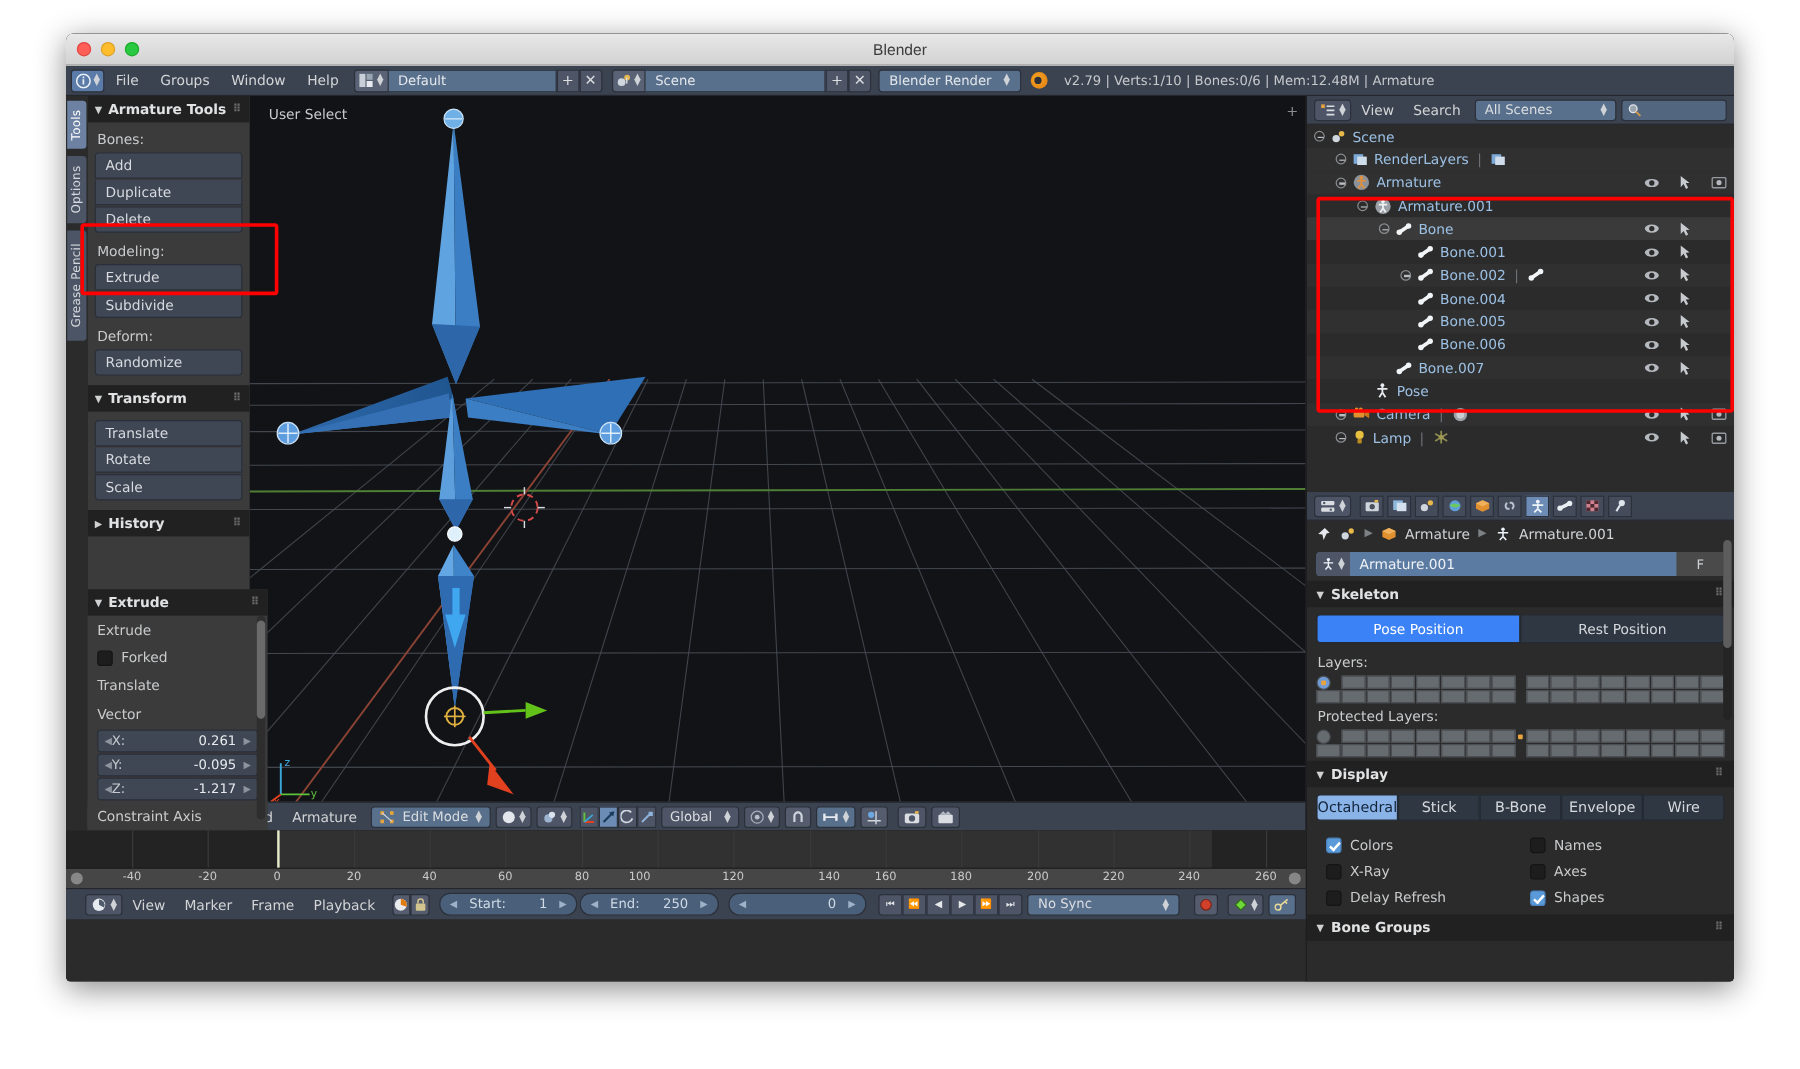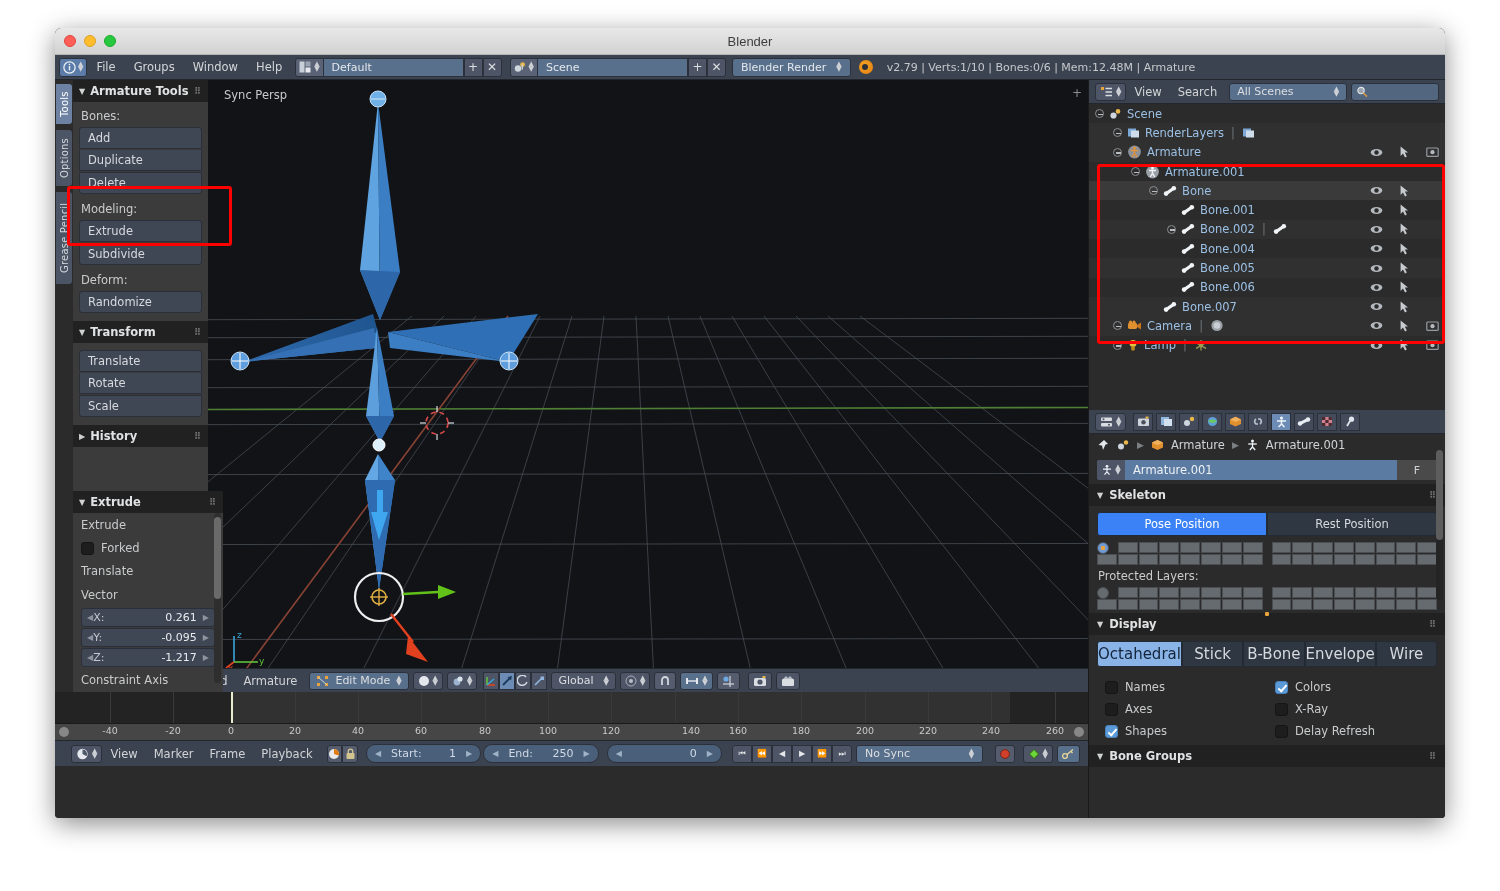--- a/index.html
+++ b/index.html
@@ -213,21 +213,21 @@
   }
   .sec-head .dots{margin-left:auto;color:#6d6d6d;font-size:9px;letter-spacing:1px;}
   .seg{display:flex;margin:6px 8px;gap:0;}
   .seg div{
     flex:1;text-align:center;font-size:11.5px;color:#d6d9dd;padding:4px 0;
     background:#2f3742;border:1px solid #242a33;
   }
   .seg div:first-child{border-radius:3px 0 0 3px;}
   .seg div:last-child{border-radius:0 3px 3px 0;}
   .seg div.on{background:#3b82f6;color:#fff;}
-  .seg.small div{font-size:15px;padding:3px 0;}
+  .seg.small div{font-size:12px;padding:3px 0;}
   .seg.small div.on{background:#8ab4e8;color:#14243a;}
   .lbl-s{color:#c9cbcd;font-size:11.5px;padding:3px 9px;}
   .layers{display:flex;gap:9px;margin:1px 8px;}
   .lgrid{display:grid;grid-template-columns:repeat(8,1fr);grid-template-rows:repeat(2,11px);gap:1px;flex:1;}
   .lc{background:#666b70;border:1px solid #4a4e53;}
   .lc.on{background:#6f9ad4;position:relative;}
   .lc.dot:after{content:"";position:absolute;left:50%;top:50%;width:4px;height:4px;margin:-2px 0 0 -2px;background:#e8a33d;border-radius:1px;}
   .dspgrid{display:flex;padding:3px 8px 0 8px;}
   .dspcol{flex:1;}
   .pscroll{position:absolute;right:2px;top:40px;width:7px;height:150px;background:#242424;border-radius:4px;}
@@ -497,21 +497,21 @@
               <circle cx="171" cy="517" r="7" fill="none" stroke="#e0b040" stroke-width="1.6"></circle>
               <line x1="162" y1="517" x2="180" y2="517" stroke="#e0b040" stroke-width="1.4"></line>
               <line x1="171" y1="508" x2="171" y2="526" stroke="#e0b040" stroke-width="1.4"></line>
               <line x1="195" y1="514" x2="230" y2="512" stroke="#62c21a" stroke-width="2.4"></line>
               <polygon points="230,505 248,512 230,519" fill="#62c21a"></polygon>
               <line x1="183" y1="534" x2="205" y2="562" stroke="#e2411f" stroke-width="2.4"></line>
               <polygon points="200,556 220,582 198,574" fill="#e2411f"></polygon>
             </g>
           </svg>
 
-          <div class="vp-label">Sync Persp</div>
+          <div class="vp-label">User Select</div>
           <div class="vp-plus">+</div>
 
           <div class="axis-giz">
             <svg width="44" height="44" viewBox="0 0 44 44">
               <line x1="12" y1="34" x2="12" y2="8" stroke="#3ba6d8" stroke-width="1.6"></line>
               <text x="15" y="10" fill="#3ba6d8" font-size="9" font-family="DejaVu Sans, sans-serif">z</text>
               <line x1="12" y1="34" x2="36" y2="34" stroke="#5ec23a" stroke-width="1.6"></line>
               <text x="37" y="36" fill="#5ec23a" font-size="9" font-family="DejaVu Sans, sans-serif">y</text>
               <line x1="12" y1="34" x2="4" y2="40" stroke="#e2411f" stroke-width="1.6"></line>
               <text x="6" y="43" fill="#e2411f" font-size="9" font-family="DejaVu Sans, sans-serif">x</text>
@@ -675,21 +675,21 @@
         <div class="tl-ruler">
           <div class="tl-knob" style="left:4px;"></div>
           <div class="tl-knob" style="right:4px;"></div>
           <div class="tl-num" style="left:55px">-40</div>
           <div class="tl-num" style="left:118px">-20</div>
           <div class="tl-num" style="left:176px">0</div>
           <div class="tl-num" style="left:240px">20</div>
           <div class="tl-num" style="left:303px">40</div>
           <div class="tl-num" style="left:366px">60</div>
           <div class="tl-num" style="left:430px">80</div>
-          <div class="tl-num" style="left:493px">100</div>
+          <div class="tl-num" style="left:478px">100</div>
           <div class="tl-num" style="left:556px">120</div>
           <div class="tl-num" style="left:636px">140</div>
           <div class="tl-num" style="left:683px">160</div>
           <div class="tl-num" style="left:746px">180</div>
           <div class="tl-num" style="left:810px">200</div>
           <div class="tl-num" style="left:873px">220</div>
           <div class="tl-num" style="left:936px">240</div>
           <div class="tl-num" style="left:1000px">260</div>
         </div>
         <div class="tl-footer">
@@ -1083,20 +1083,39 @@
                   <svg width="13" height="11" viewBox="0 0 13 11">
                     <ellipse cx="6.5" cy="5.5" rx="5.8" ry="3.4" fill="#cdd2d8"></ellipse>
                     <circle cx="6.5" cy="5.5" r="2.2" fill="#2b2b2b"></circle>
                   </svg>
                 </span>
                 <span class="cur" style="width:9px;display:inline-flex;">
                   <svg width="9" height="12" viewBox="0 0 9 12">
                     <polygon points="0.6,0.6 0.6,10 3,7.4 5,11.4 6.8,10.4 4.8,6.6 8,6.4" fill="#e2e6ea"></polygon>
                   </svg>
                 </span>
+                <span class="cam" style="width:13px;display:inline-flex;"></span>
+              </div>
+            </div>
+            <div class="orow">
+              <span style="display:inline-block;width:42px"></span>
+              <span style="display:inline-block;width:14px"></span>
+              <span style="display:inline-flex;align-items:center;margin-right:5px;">
+                <svg width="14" height="13" viewBox="0 0 14 13">
+                  <circle cx="7" cy="2" r="1.6" fill="#e9edf1"></circle>
+                  <line x1="7" y1="3.6" x2="7" y2="8" stroke="#e9edf1" stroke-width="1.5"></line>
+                  <line x1="2.8" y1="5" x2="11.2" y2="5" stroke="#e9edf1" stroke-width="1.5"></line>
+                  <line x1="7" y1="8" x2="4.4" y2="12" stroke="#e9edf1" stroke-width="1.5"></line>
+                  <line x1="7" y1="8" x2="9.6" y2="12" stroke="#e9edf1" stroke-width="1.5"></line>
+                </svg>
+              </span>
+              <span class="oname">Pose</span>
+              <div class="ocols">
+                <span class="eye" style="width:13px;display:inline-flex;"></span>
+                <span class="cur" style="width:9px;display:inline-flex;"></span>
                 <span class="cam" style="width:13px;display:inline-flex;"></span>
               </div>
             </div>
             <div class="orow alt">
               <span style="display:inline-block;width:24px"></span>
               <span class="expander" style="margin-right:5px;"></span>
               <span style="display:inline-flex;align-items:center;margin-right:5px;">
                 <svg width="15" height="12" viewBox="0 0 15 12">
                   <rect x="1" y="3" width="9" height="6" rx="1.4" fill="#e0902f"></rect>
                   <polygon points="10,5 14,2.5 14,9.5 10,7" fill="#c9761c"></polygon>
@@ -1308,20 +1327,21 @@
 
         <div class="sec-head">
           <span class="tri">▼</span>
           <span>Skeleton</span>
           <span class="dots">⠿</span>
         </div>
         <div class="seg">
           <div class="on">Pose Position</div>
           <div>Rest Position</div>
         </div>
+        <div class="lbl-s">Layers:</div>
         <div class="layers">
           <div class="lgrid">
             <div class="lc on dot"></div>
               <div class="lc"></div>
               <div class="lc"></div>
               <div class="lc"></div>
               <div class="lc"></div>
               <div class="lc"></div>
               <div class="lc"></div>
               <div class="lc"></div>
@@ -1401,44 +1421,44 @@
         <div class="seg small">
           <div class="on">Octahedral</div>
           <div>Stick</div>
           <div>B-Bone</div>
           <div>Envelope</div>
           <div>Wire</div>
         </div>
         <div class="dspgrid">
           <div class="dspcol">
             <div class="chkrow">
+              <span class="chkbox on"></span>
+              <span style="color:#c9cbcd;font-size:11.5px;">Colors</span>
+            </div>
+            <div class="chkrow">
+              <span class="chkbox"></span>
+              <span style="color:#c9cbcd;font-size:11.5px;">X-Ray</span>
+            </div>
+            <div class="chkrow">
+              <span class="chkbox"></span>
+              <span style="color:#c9cbcd;font-size:11.5px;">Delay Refresh</span>
+            </div>
+          </div>
+          <div class="dspcol">
+            <div class="chkrow">
               <span class="chkbox"></span>
               <span style="color:#c9cbcd;font-size:11.5px;">Names</span>
             </div>
             <div class="chkrow">
               <span class="chkbox"></span>
               <span style="color:#c9cbcd;font-size:11.5px;">Axes</span>
             </div>
             <div class="chkrow">
               <span class="chkbox on"></span>
               <span style="color:#c9cbcd;font-size:11.5px;">Shapes</span>
-            </div>
-          </div>
-          <div class="dspcol">
-            <div class="chkrow">
-              <span class="chkbox on"></span>
-              <span style="color:#c9cbcd;font-size:11.5px;">Colors</span>
-            </div>
-            <div class="chkrow">
-              <span class="chkbox"></span>
-              <span style="color:#c9cbcd;font-size:11.5px;">X-Ray</span>
-            </div>
-            <div class="chkrow">
-              <span class="chkbox"></span>
-              <span style="color:#c9cbcd;font-size:11.5px;">Delay Refresh</span>
             </div>
           </div>
         </div>
 
         <div class="sec-head">
           <span class="tri">▼</span>
           <span>Bone Groups</span>
           <span class="dots">⠿</span>
         </div>
 

